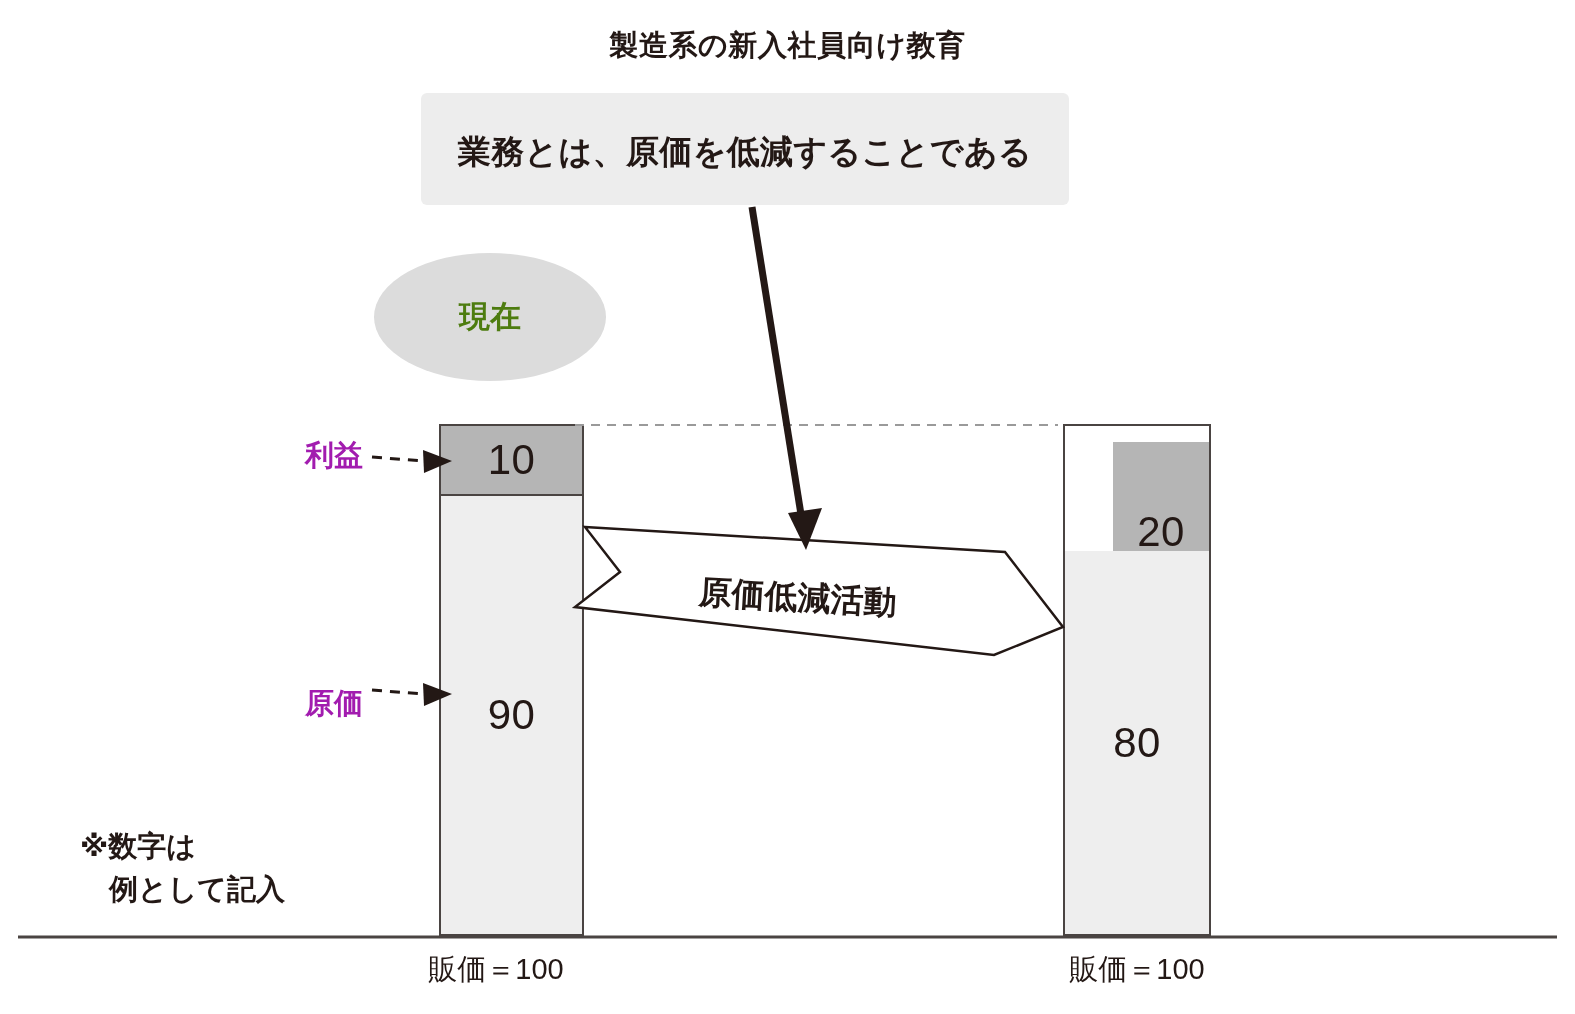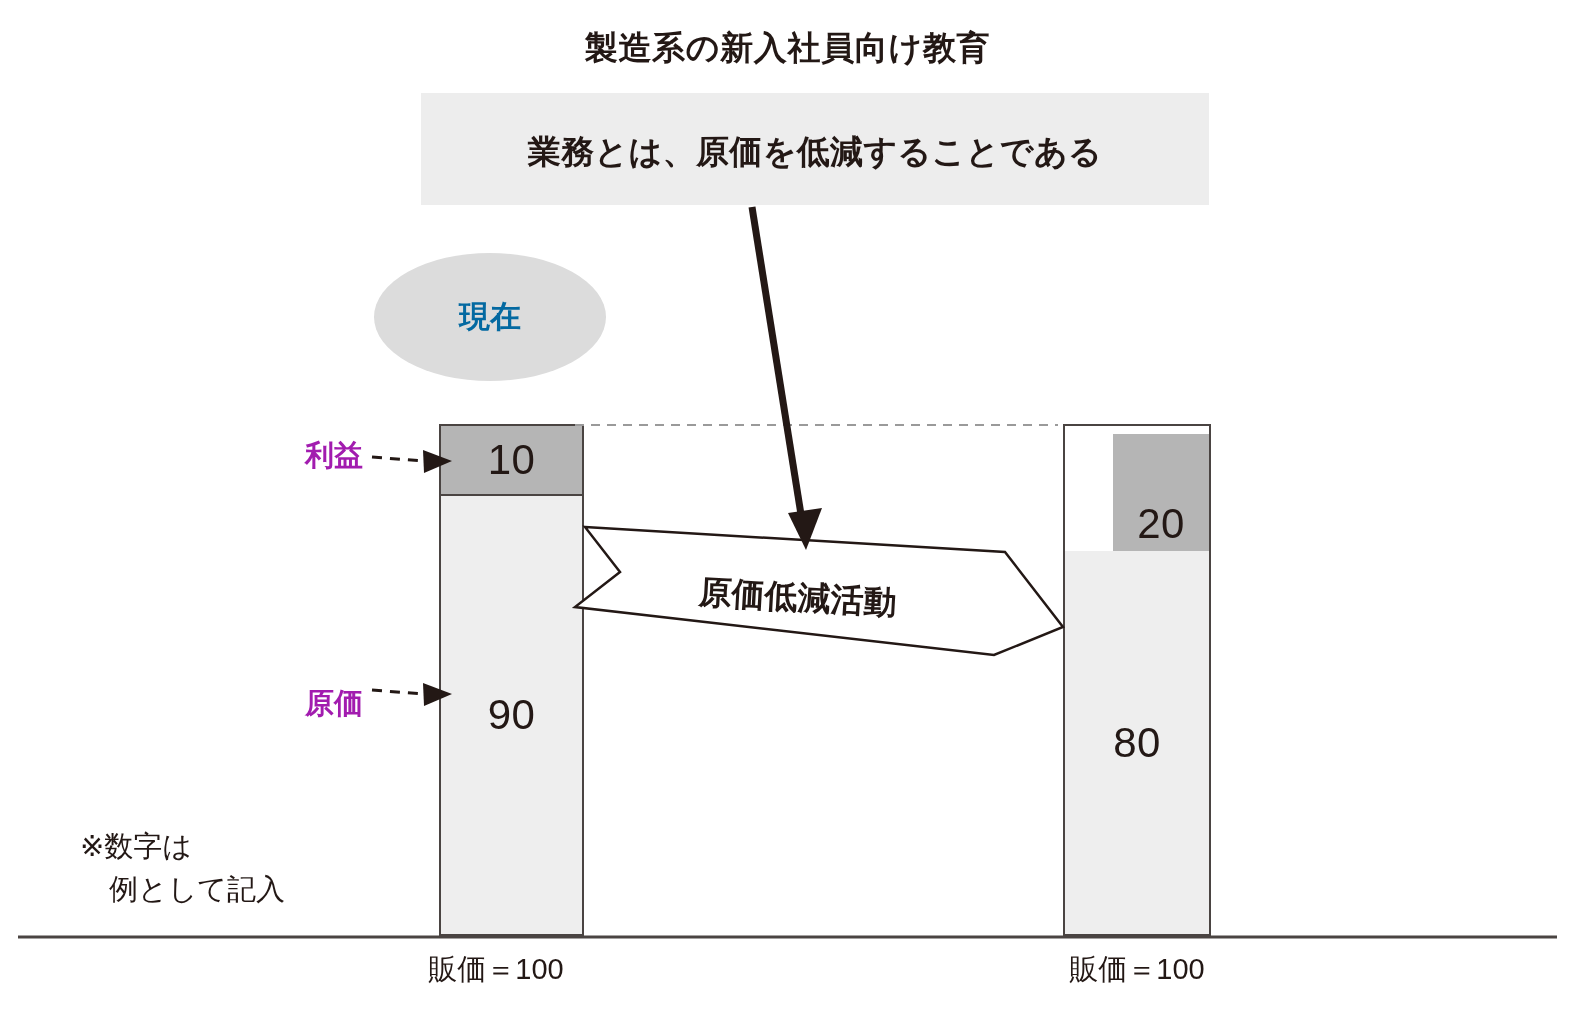--- a/index.html
+++ b/index.html
@@ -18,34 +18,35 @@
     background: #ffffff;
     overflow: hidden;
   }
   .abs { position: absolute; }
 
   
   #page-title {
     left: 0; top: 26px;
     width: 1575px;
     text-align: center;
-    font-size: 33px;
+    font-size: 29px;
     font-weight: 700;
     letter-spacing: 0.02em;
     color: #231815;
   }
 
   
   #statement-banner {
     left: 421px; top: 93px;
-    width: 788px; height: 112px;
+    width: 648px; height: 112px;
     background: #ededed;
     display: flex;
     align-items: center;
     justify-content: center;
+    border-radius: 6px;
   }
   #statement-text {
     font-size: 33px;
     font-weight: 700;
     letter-spacing: 0.01em;
     color: #231815;
     margin-top: 6px;
   }
 
   
@@ -54,21 +55,21 @@
     width: 232px; height: 128px;
     background: #dcdcdc;
     border-radius: 50%;
     display: flex;
     align-items: center;
     justify-content: center;
   }
   #current-label {
     font-size: 31px;
     font-weight: 700;
-    color: #0369a1;
+    color: #4d7c0f;
   }
 
   
   #overlay {
     left: 0; top: 0;
     width: 1575px; height: 1014px;
     pointer-events: none;
   }
 
   
@@ -112,21 +113,21 @@
     color: #231815;
     white-space: nowrap;
     transform: rotate(3.2deg);
     transform-origin: left top;
   }
 
   
   #footnote {
     left: 80px; top: 825px;
     font-size: 29px;
-    font-weight: 400;
+    font-weight: 700;
     line-height: 1.48;
     color: #231815;
     white-space: pre;
   }
 
   
   .axis-label {
     font-size: 29px;
     font-weight: 400;
     color: #231815;
@@ -157,21 +158,21 @@
   <div class="abs bar" id="bar-left">
     <div class="bar-seg seg-profit seg-divider" style="top:0; height:70px;">
       <span class="seg-value">10</span>
     </div>
     <div class="bar-seg seg-cost" style="top:70px; bottom:0;justify-content:center;">
       <span class="seg-value">90</span>
     </div>
   </div>
 
   <div class="abs bar" id="bar-right">
-    <div class="bar-seg seg-profit seg-divider" style="top:8px; height:182px;margin-left:48px;">
+    <div class="bar-seg seg-profit seg-divider" style="top:16px; height:182px;margin-left:48px;">
       <span class="seg-value">20</span>
     </div>
     <div class="bar-seg seg-cost" style="top:125px; bottom:0;text-align:right;">
       <span class="seg-value">80</span>
     </div>
   </div>
 
   <svg class="abs" id="overlay" viewBox="0 0 1575 1014">
 
     <line x1="575" y1="425" x2="1058" y2="425" stroke="#9a9a9a" stroke-width="2" stroke-dasharray="9 7"></line>

